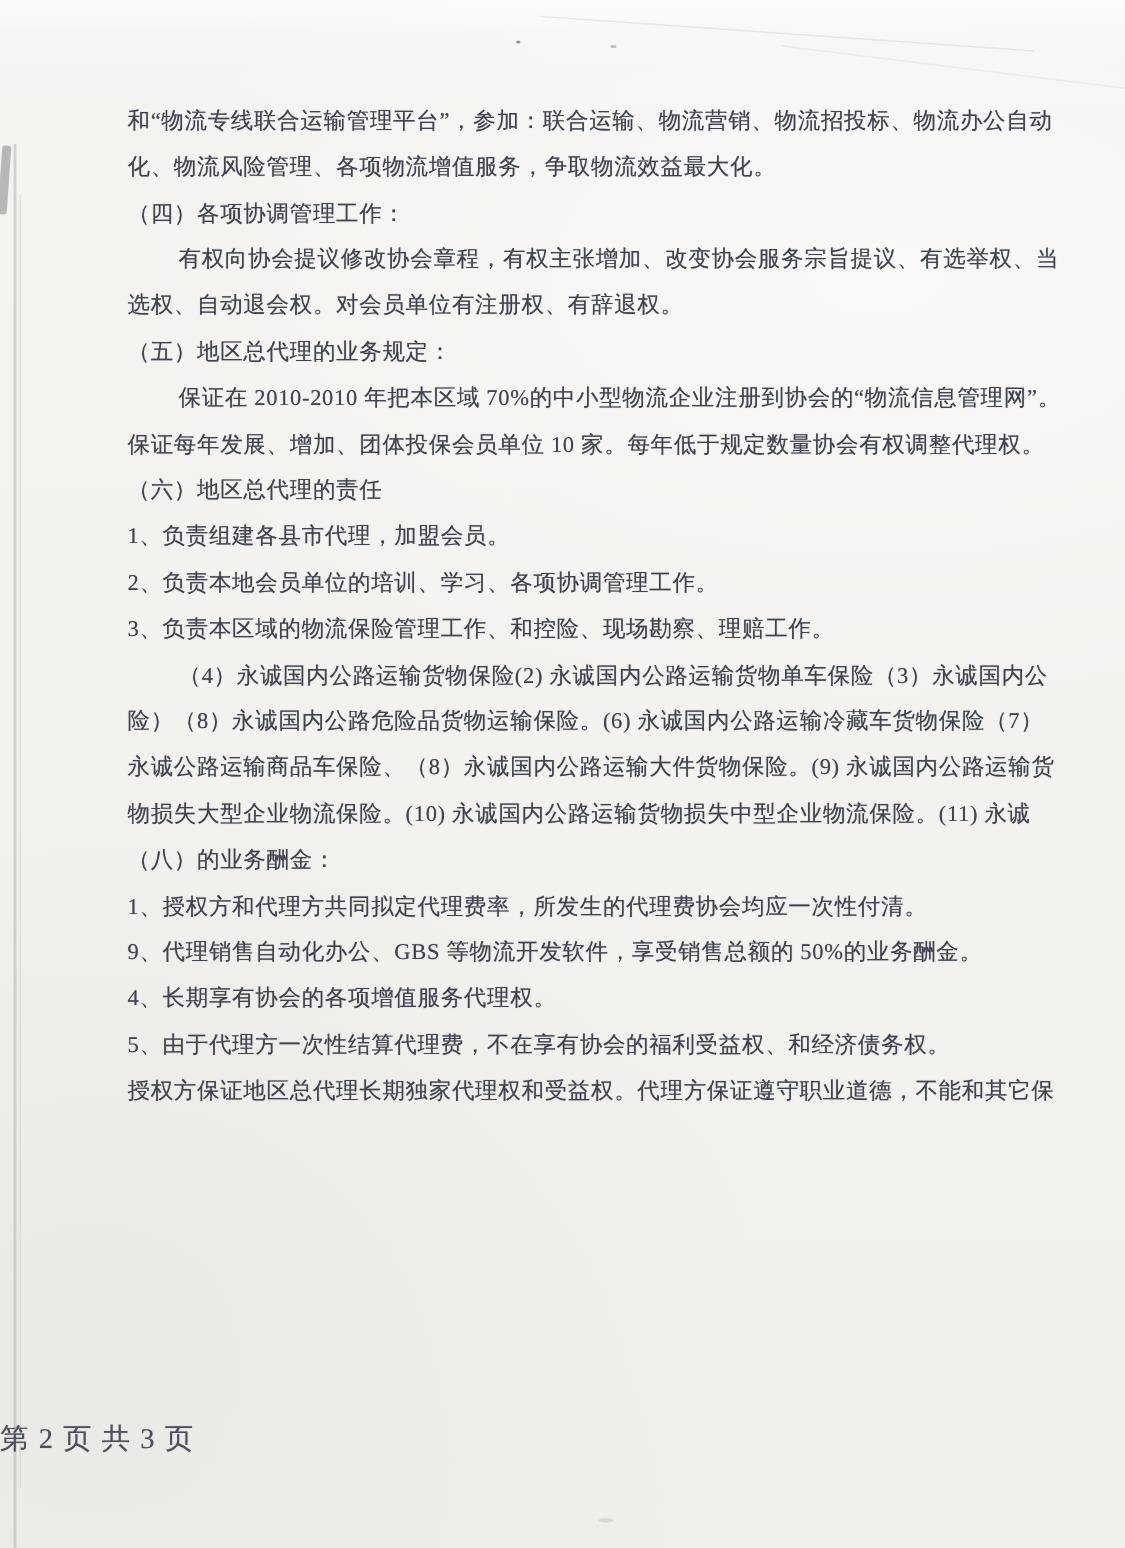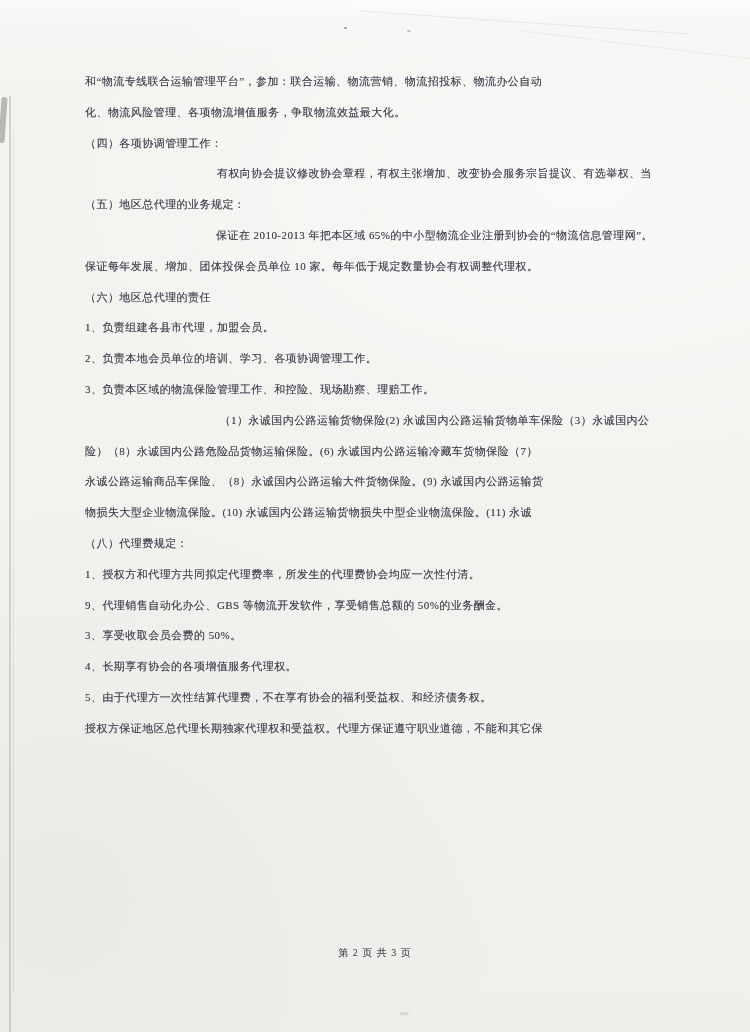--- a/index.html
+++ b/index.html
@@ -85,35 +85,33 @@
     position: absolute;
     left: 0; top: 66px;
     width: 750px;
     padding-left: 85px;
     box-sizing: border-box;
   }
   .line {
     height: 30.8px;
     line-height: 30.8px;
     white-space: nowrap;
-    font-size: 11px;
+    font-size: 15px;
     letter-spacing: 0.45px;
     color: #3f4450;
     text-shadow: 0 0 0.6px rgba(63,68,80,0.55);
   }
   .line.indent {
     padding-left: 34px;
-    text-align: center;
   }
   .page-footer {
     position: absolute;
     left: 0; right: 0;
     top: 946px;
-    text-align: center;
-    font-size: 10px;
+    font-size: 19px;
     letter-spacing: 1px;
     color: #4a4f5b;
     text-shadow: 0 0 0.6px rgba(74,79,91,0.5);
   }
 </style>
 </head>
 <body>
 
 <div class="scan-page">
   <div class="scan-shading"></div>
@@ -124,34 +122,34 @@
   <div class="crease-2"></div>
   <div class="speck s1"></div>
   <div class="speck s2"></div>
   <div class="speck s3"></div>
 
   <div class="text-block" id="doc-body">
       <div class="line">和“物流专线联合运输管理平台”，参加：联合运输、物流营销、物流招投标、物流办公自动</div>
       <div class="line">化、物流风险管理、各项物流增值服务，争取物流效益最大化。</div>
       <div class="line">（四）各项协调管理工作：</div>
       <div class="line indent">有权向协会提议修改协会章程，有权主张增加、改变协会服务宗旨提议、有选举权、当</div>
+      <div class="line">选权、自动退会权。对会员单位有注册权、有辞退权。</div>
       <div class="line">（五）地区总代理的业务规定：</div>
-      <div class="line indent">保证在 2010-2013 年把本区域 65%的中小型物流企业注册到协会的“物流信息管理网”。</div>
+      <div class="line indent">保证在 2010-2010 年把本区域 70%的中小型物流企业注册到协会的“物流信息管理网”。</div>
       <div class="line">保证每年发展、增加、团体投保会员单位 10 家。每年低于规定数量协会有权调整代理权。</div>
       <div class="line">（六）地区总代理的责任</div>
       <div class="line">1、负责组建各县市代理，加盟会员。</div>
       <div class="line">2、负责本地会员单位的培训、学习、各项协调管理工作。</div>
       <div class="line">3、负责本区域的物流保险管理工作、和控险、现场勘察、理赔工作。</div>
-      <div class="line indent">（1）永诚国内公路运输货物保险(2) 永诚国内公路运输货物单车保险（3）永诚国内公</div>
+      <div class="line indent">（4）永诚国内公路运输货物保险(2) 永诚国内公路运输货物单车保险（3）永诚国内公</div>
       <div class="line">险）（8）永诚国内公路危险品货物运输保险。(6) 永诚国内公路运输冷藏车货物保险（7）</div>
       <div class="line">永诚公路运输商品车保险、（8）永诚国内公路运输大件货物保险。(9) 永诚国内公路运输货</div>
       <div class="line">物损失大型企业物流保险。(10) 永诚国内公路运输货物损失中型企业物流保险。(11) 永诚</div>
-      <div class="line">（八）代理费规定：</div>
+      <div class="line">（八）的业务酬金：</div>
       <div class="line">1、授权方和代理方共同拟定代理费率，所发生的代理费协会均应一次性付清。</div>
       <div class="line">9、代理销售自动化办公、GBS 等物流开发软件，享受销售总额的 50%的业务酬金。</div>
-      <div class="line">3、享受收取会员会费的 50%。</div>
       <div class="line">4、长期享有协会的各项增值服务代理权。</div>
       <div class="line">5、由于代理方一次性结算代理费，不在享有协会的福利受益权、和经济债务权。</div>
       <div class="line">授权方保证地区总代理长期独家代理权和受益权。代理方保证遵守职业道德，不能和其它保</div>
     </div>
 
   <div class="page-footer">第 2 页 共 3 页</div>
 </div>
 
 </body></html>

